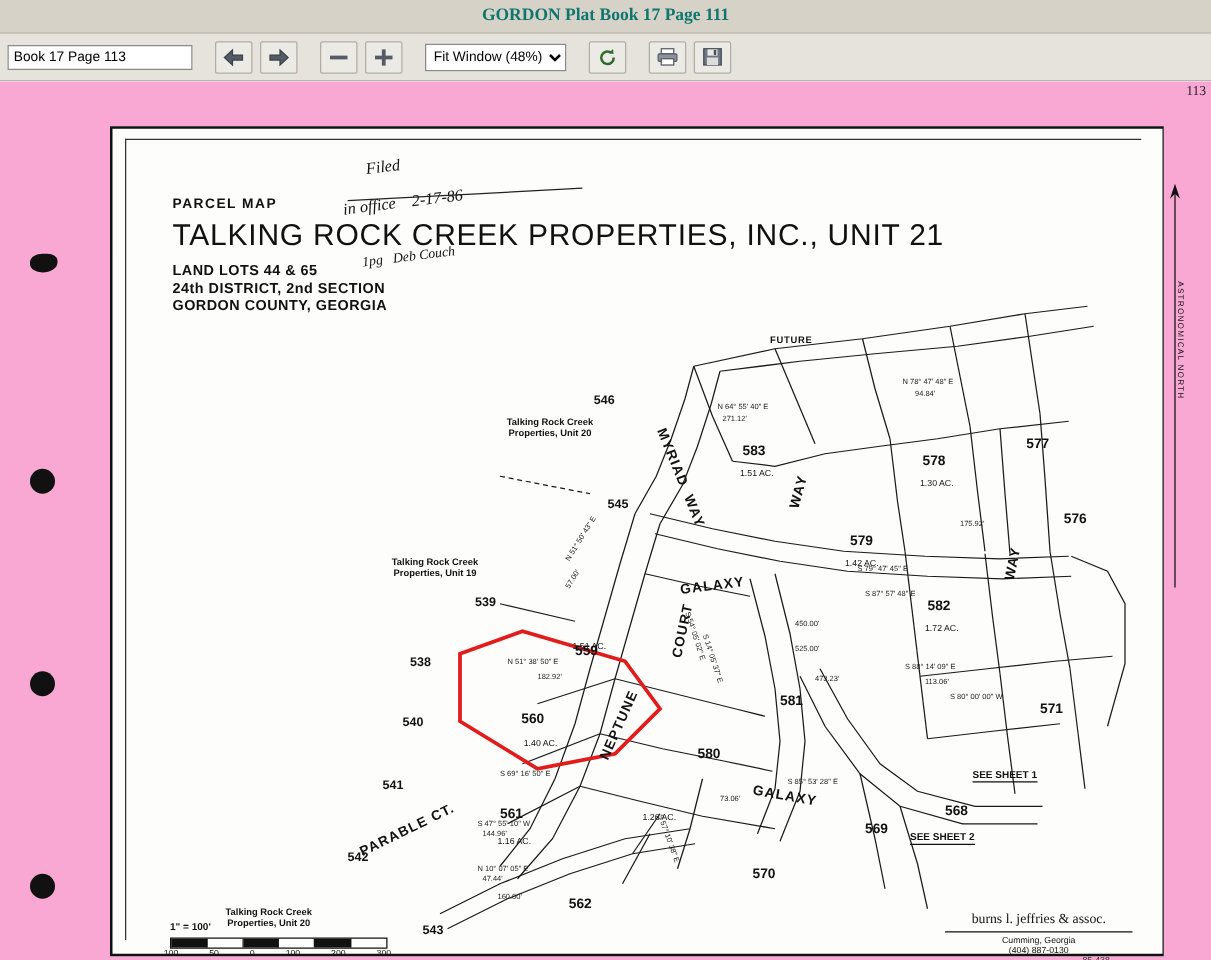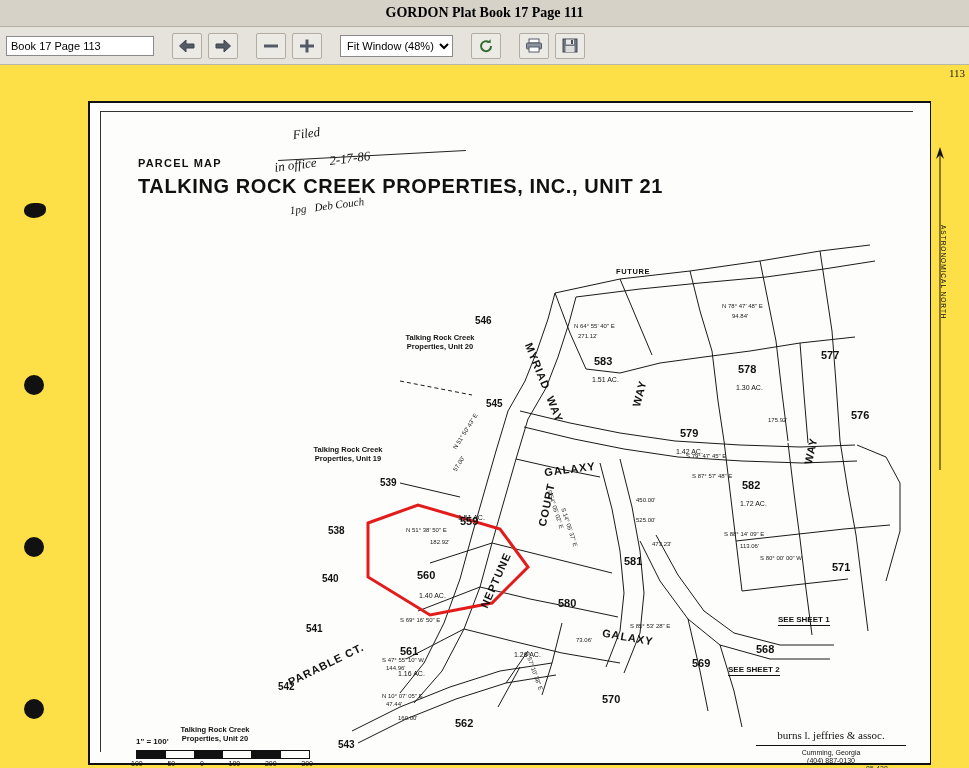--- a/index.html
+++ b/index.html
@@ -25,21 +25,21 @@
     background: #d6d2c8;
     border-bottom: 1px solid #b4b0a6;
     display: flex;
     align-items: center;
     justify-content: center;
   }
   .titlebar .title {
     font-family: "Liberation Serif", serif;
     font-weight: bold;
     font-size: 14px;
-    color: #000000;
+    color: #0f766e;
   }
   
   .toolbar {
     height: 38px;
     background: #e6e3dc;
     border-bottom: 1px solid #b9b5ab;
     display: flex;
     align-items: center;
     padding: 0 6px;
     gap: 6px;
@@ -86,21 +86,21 @@
   .viewport {
     position: relative;
     width: 969px;
     height: 703px;
     background: #ffffff;
     overflow: hidden;
   }
   .page {
     position: absolute;
     inset: 0;
-    background: #fde047;
+    background: #f9a8d4;
   }
   .page-number {
     position: absolute;
     right: 4px;
     top: 2px;
     font-family: "Liberation Serif", serif;
     font-size: 11px;
     color: #222;
   }
   
@@ -166,22 +166,22 @@
     left: 138px;
     top: 92px;
     color: #111;
   }
   .tb-title .lbl {
     font-size: 11px;
     letter-spacing: 1.2px;
     font-weight: bold;
   }
   .tb-title .main {
-    font-size: 20px;
-    font-weight: bold;
+    font-size: 24px;
+    font-weight: normal;
     letter-spacing: 0.6px;
     margin-top: 6px;
     white-space: nowrap;
   }
   .tb-title .sub {
     font-size: 11.5px;
     font-weight: bold;
     letter-spacing: 0.4px;
     margin-top: 7px;
     line-height: 14px;
@@ -405,20 +405,25 @@
       <div class="handwriting">
         <span>Filed</span>
         <span class="l2">in office    2-17-86</span>
         <span class="l3">1pg   Deb Couch</span>
       </div>
       <div class="hand-rule"></div>
 
       <div class="tb-title">
         <div class="lbl">PARCEL MAP</div>
         <div class="main">TALKING ROCK CREEK PROPERTIES, INC., UNIT 21</div>
+        <div class="sub">
+          <div>LAND LOTS 44 &amp; 65</div>
+          <div>24th DISTRICT, 2nd SECTION</div>
+          <div>GORDON COUNTY, GEORGIA</div>
+        </div>
       </div>
 
       <div class="north">
         <svg width="20" height="330" viewBox="0 0 20 330" aria-hidden="true">
           <line x1="10" y1="5" x2="10" y2="325" stroke="#111" stroke-width="1"></line>
           <path d="M10 2 L6 14 L10 10 L14 14 Z" fill="#111"></path>
         </svg>
         <span class="lbl">ASTRONOMICAL NORTH</span>
       </div>
 

